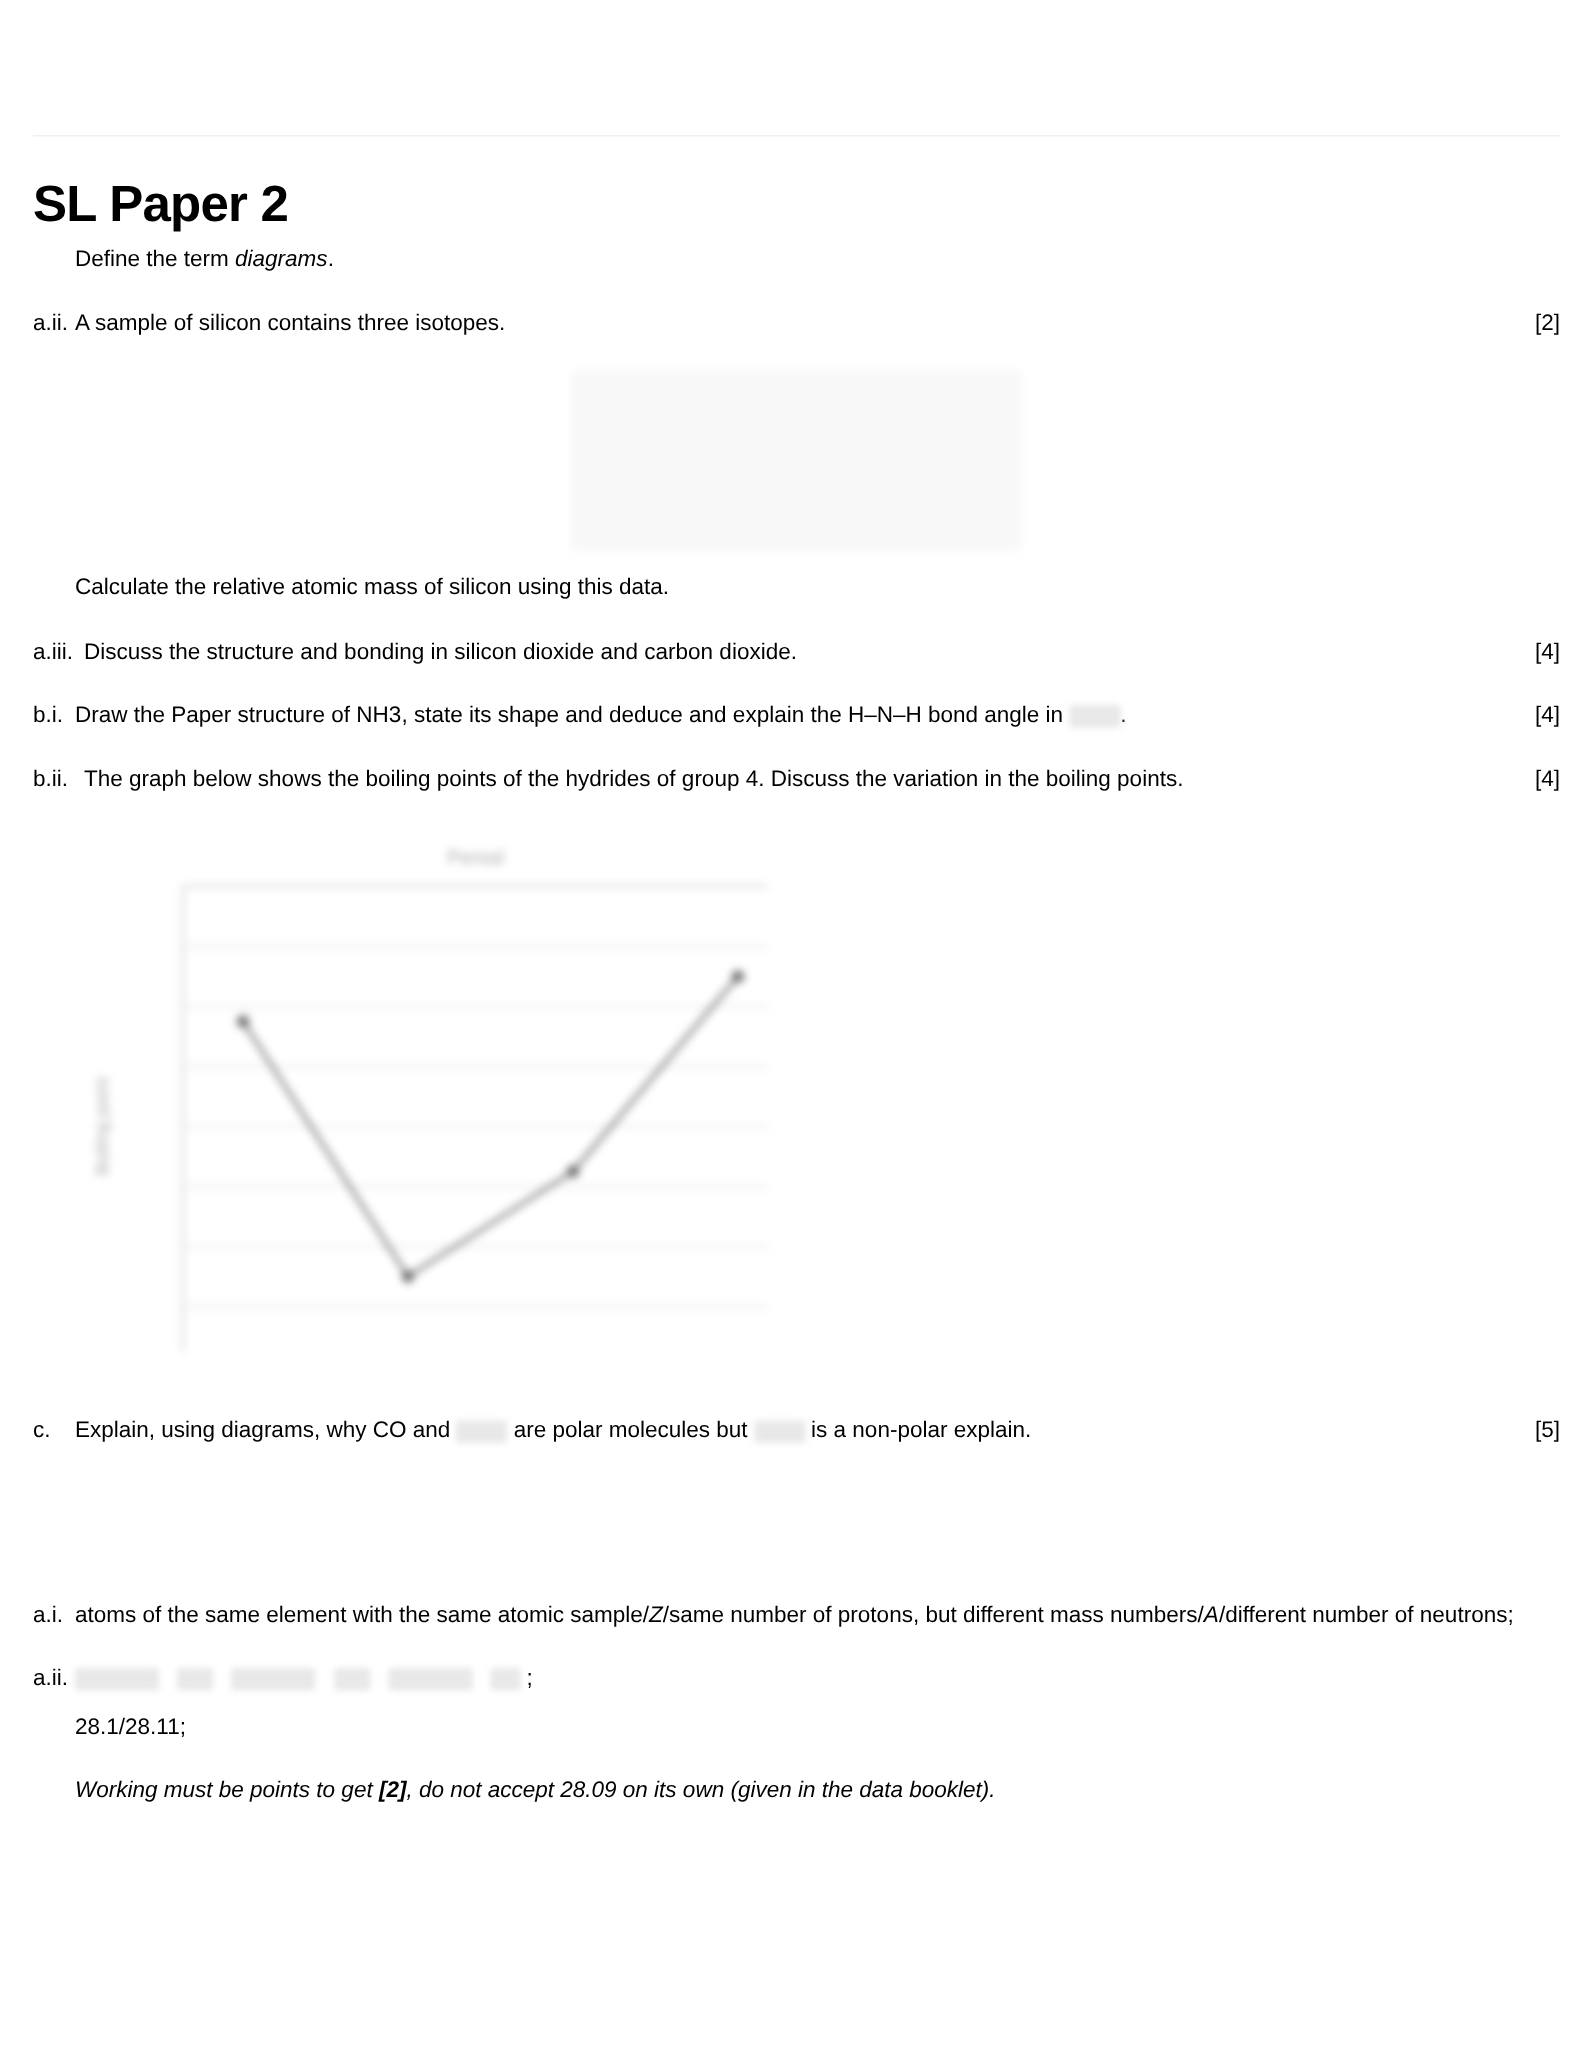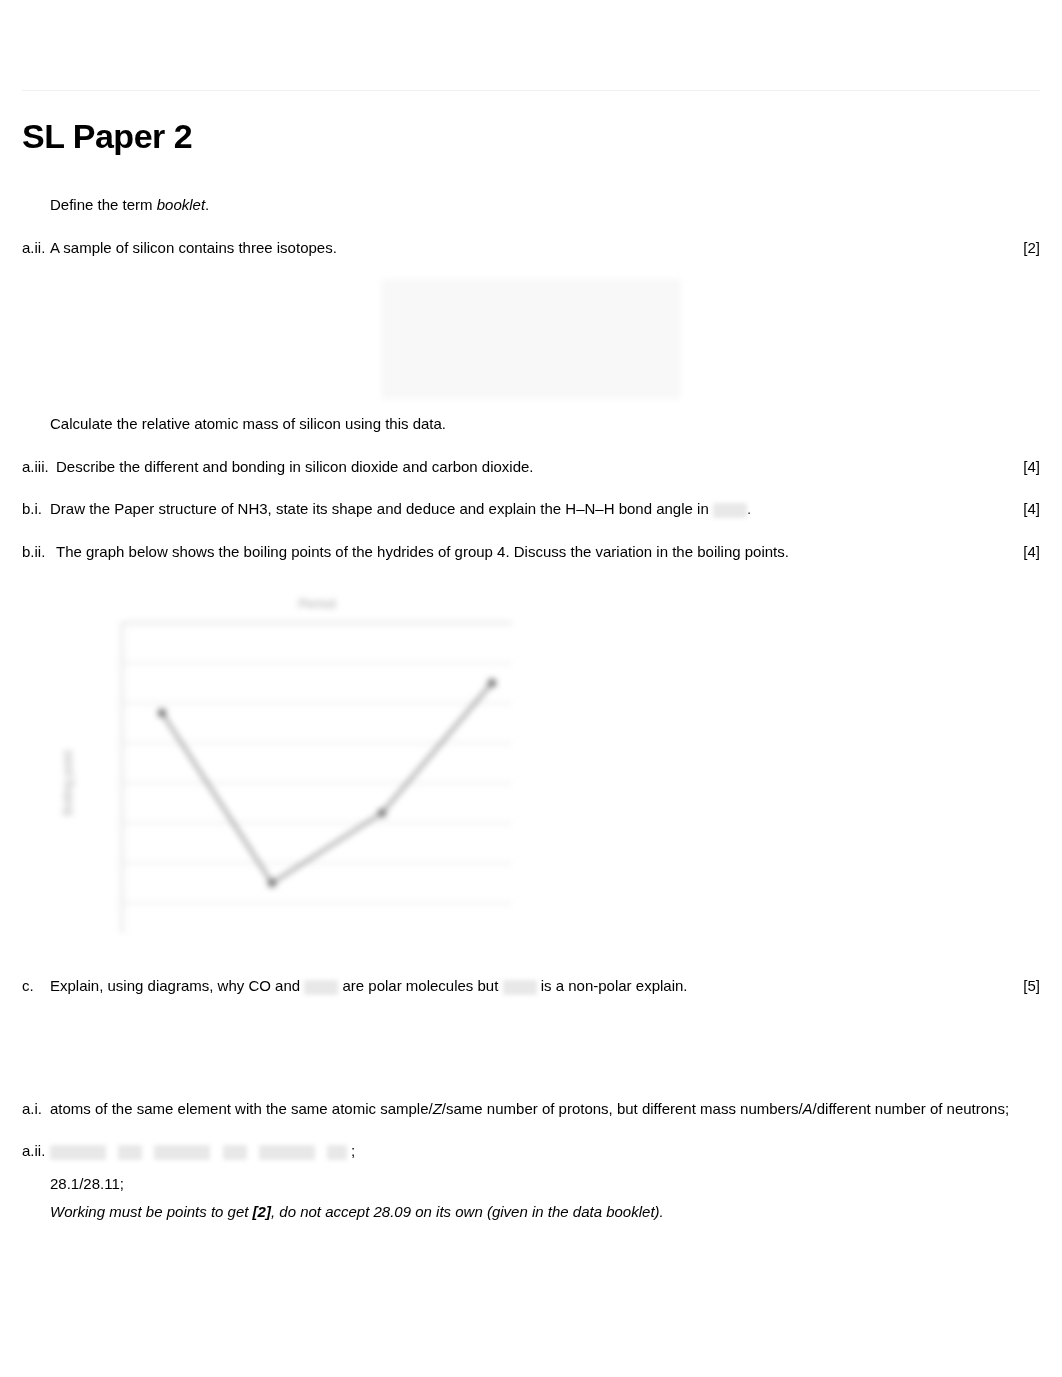--- a/index.html
+++ b/index.html
@@ -13,21 +13,20 @@
     line-height: 1.5;
   }
   .divider {
     height: 1px;
     background: #f0f0f0;
     margin: 60px 0 20px 0;
   }
   h1.title {
     font-size: 34px;
     font-weight: 700;
-    margin-bottom: 32px;
     letter-spacing: -0.5px;
   }
   .row {
     display: flex;
     margin-bottom: 20px;
     align-items: flex-start;
   }
   .qlabel {
     width: 28px;
     flex: 0 0 28px;
@@ -77,36 +76,36 @@
   strong { font-weight: 700; }
 </style>
 </head>
 <body>
 
 <div class="divider"></div>
 
 <h1 class="title">SL Paper 2</h1>
 
 <div class="indent">
-  <span>Define the term </span><em class="italic">booklet</em><span>.</span>
+  <span>Define the term </span><em class="italic">diagrams</em><span>.</span>
 </div>
 
 <div class="row">
   <div class="qlabel">a.ii.</div>
   <div class="qtext">A sample of silicon contains three isotopes.</div>
   <div class="marks">[2]</div>
 </div>
 
 <div class="graph-ph"></div>
 
 <div class="indent">Calculate the relative atomic mass of silicon using this data.</div>
 
 <div class="row">
   <div class="qlabel wide">a.iii.</div>
-  <div class="qtext">Describe the different and bonding in silicon dioxide and carbon dioxide.</div>
+  <div class="qtext">Discuss the structure and bonding in silicon dioxide and carbon dioxide.</div>
   <div class="marks">[4]</div>
 </div>
 
 <div class="row">
   <div class="qlabel">b.i.</div>
   <div class="qtext">
     <span>Draw the Paper structure of NH3, state its shape and deduce and explain the H–N–H bond angle in </span><span class="blur-span" style="width:34px"></span><span>.</span>
   </div>
   <div class="marks">[4]</div>
 </div>
@@ -168,19 +167,19 @@
     <span class="blur-span" style="width:56px"></span>
     <span class="blur-span" style="width:24px;margin-left:8px"></span>
     <span class="blur-span" style="width:56px;margin-left:8px"></span>
     <span class="blur-span" style="width:24px;margin-left:8px"></span>
     <span class="blur-span" style="width:56px;margin-left:8px"></span>
     <span class="blur-span" style="width:20px;margin-left:8px"></span>
     <span> ;</span>
   </div>
 </div>
 
-<div class="indent" style="margin-bottom:6px">28.1/28.11;</div>
+<div class="indent" style="margin-bottom:20px">28.1/28.11;</div>
 
 <div class="indent">
   <em class="italic">
     <span>Working must be points to get </span><strong>[2]</strong><span>, do not accept 28.09 on its own (given in the data booklet).</span>
   </em>
 </div>
 
 </body></html>

